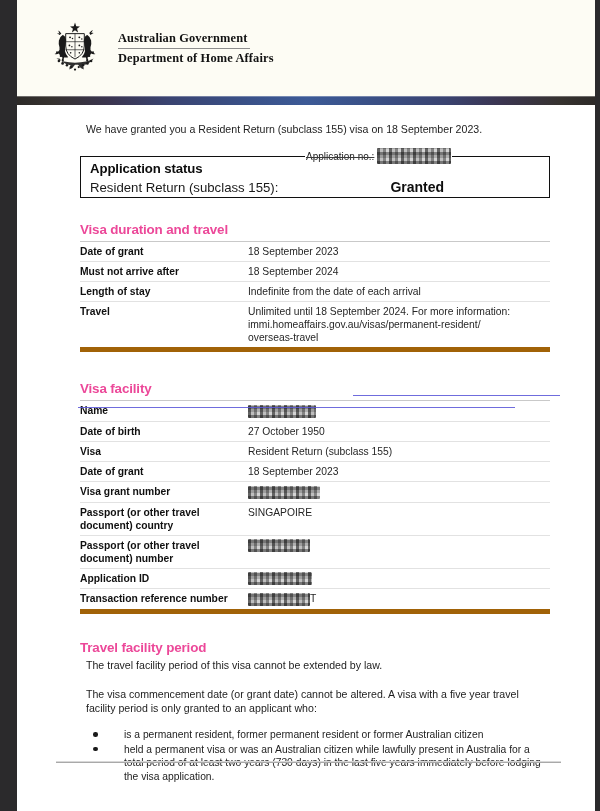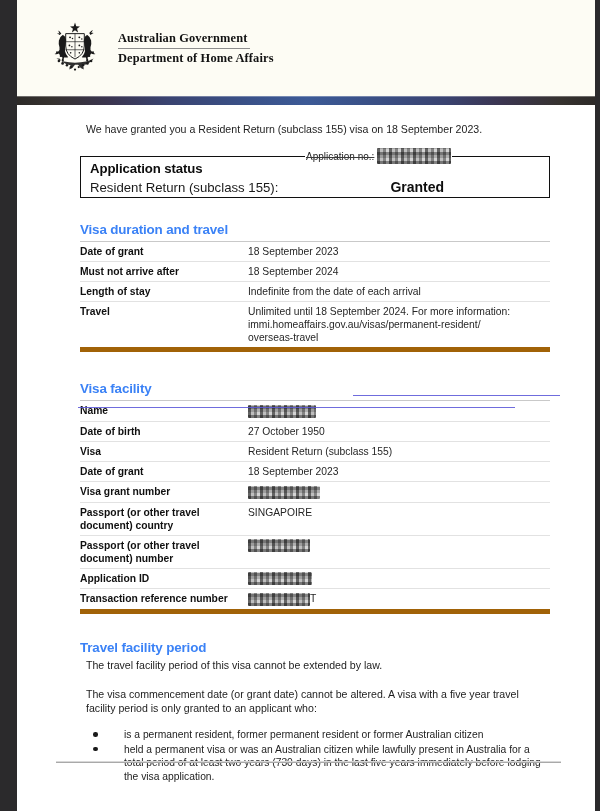--- a/index.html
+++ b/index.html
@@ -204,21 +204,21 @@
     white-space: nowrap;
     text-decoration: line-through;
     text-decoration-color: #3a3a3a;
     text-decoration-thickness: 1px;
   }
 
   
   .section-heading {
     font-size: 13.4px;
     font-weight: bold;
-    color: #3b82f6;
+    color: #ec4899;
     letter-spacing: -0.15px;
   }
   #duration-heading { margin-top: 24px; }
   #summary-heading  { margin-top: 29px; }
   #facility-heading { margin-top: 26px; }
 
   
   .dtable {
     width: 100%;
     border-collapse: collapse;

